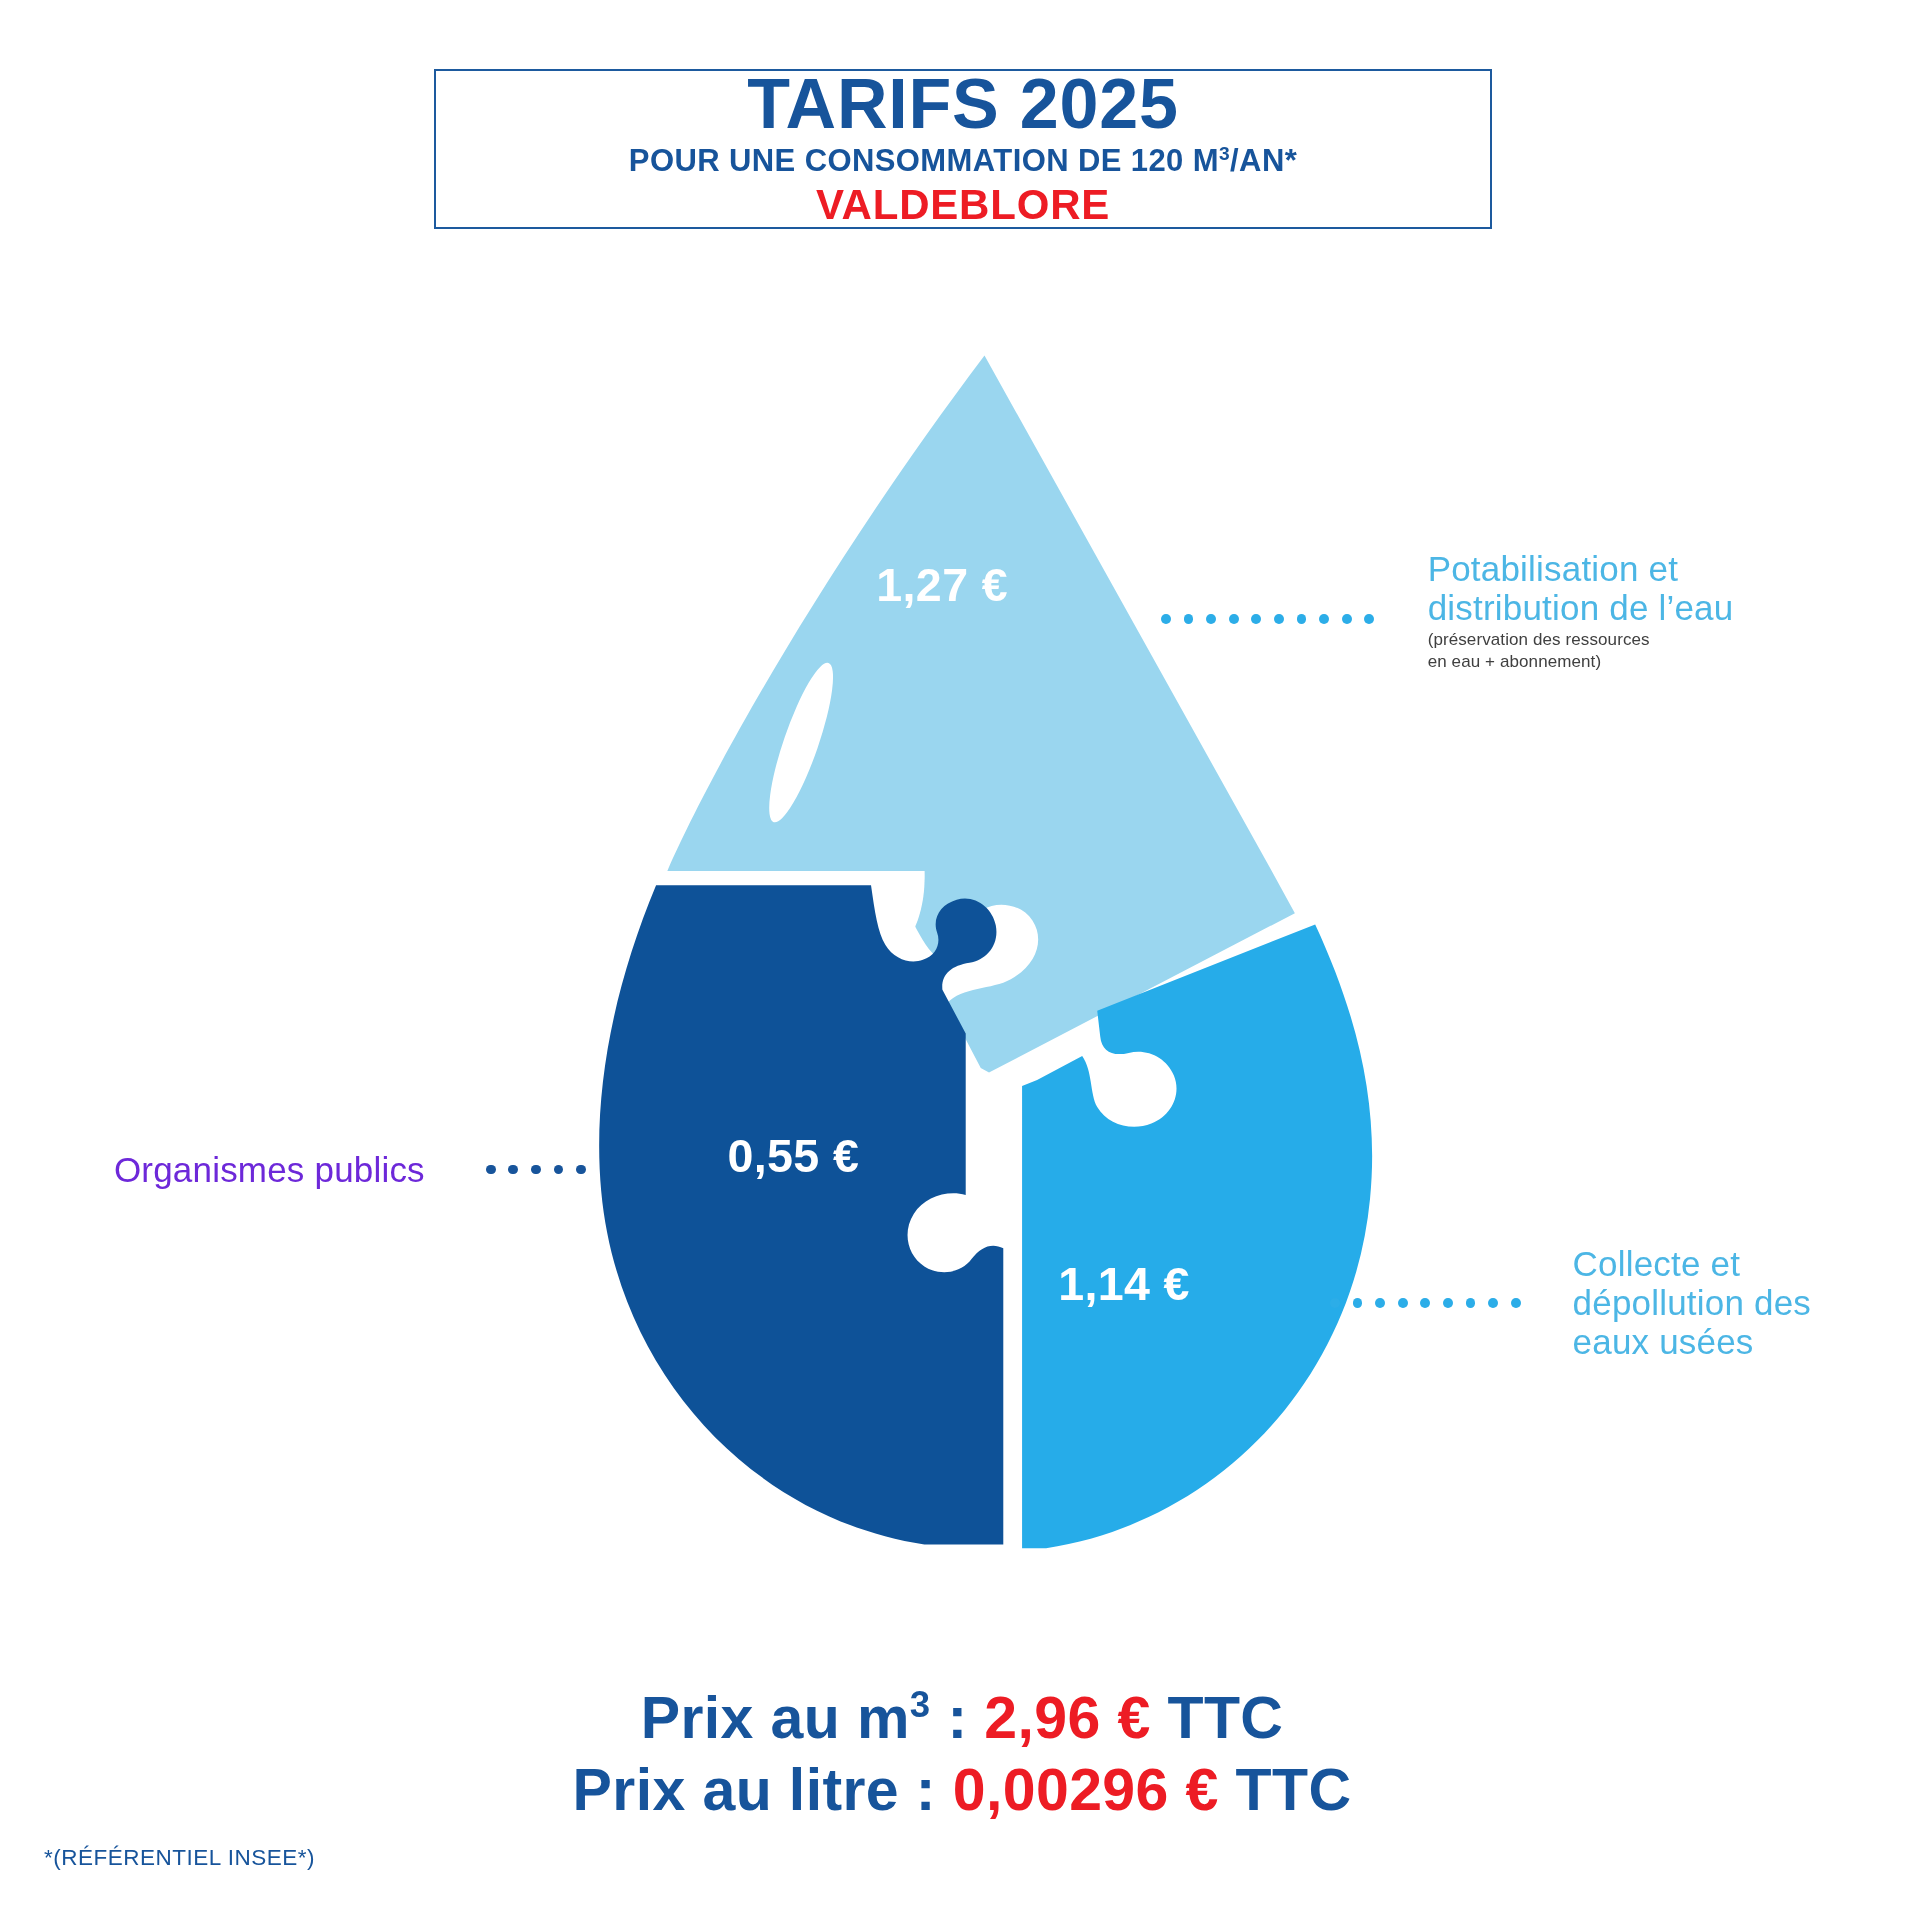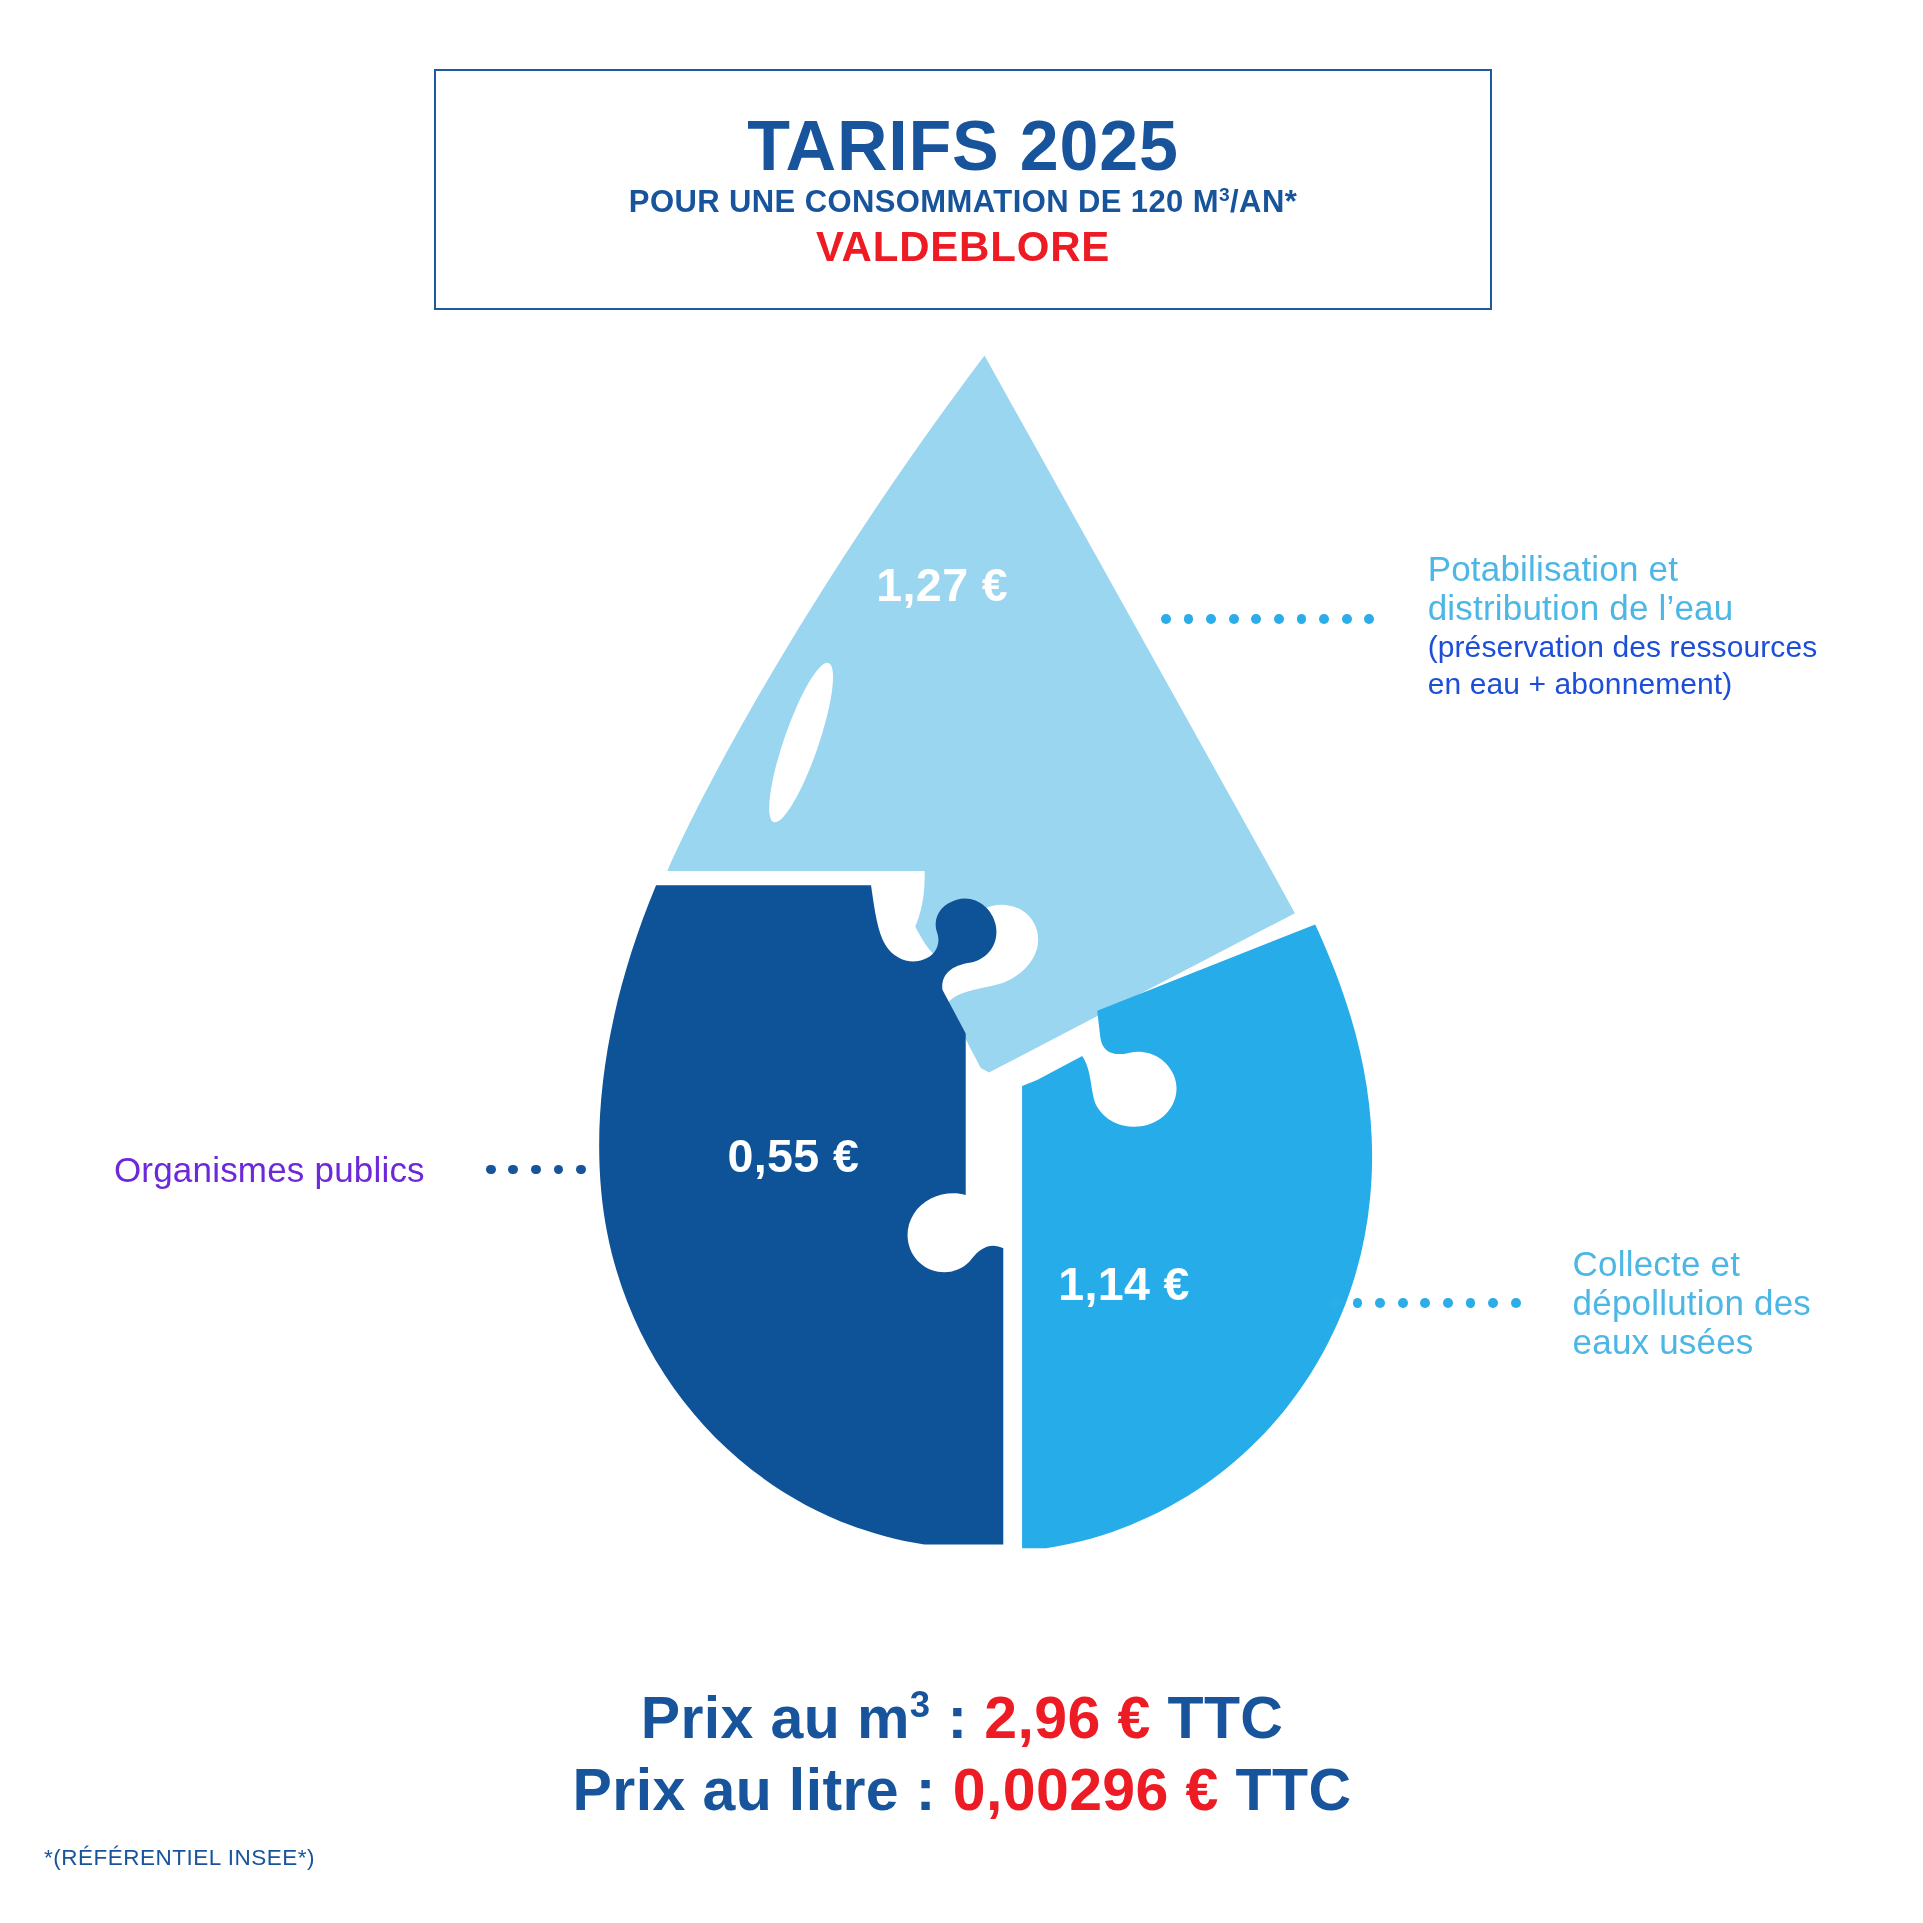--- a/index.html
+++ b/index.html
@@ -15,28 +15,28 @@
     font-family: "Liberation Sans", sans-serif;
     -webkit-font-smoothing: antialiased;
   }
 
   
   #header-box {
     position: absolute;
     left: 434px;
     top: 69px;
     width: 1058px;
-    height: 241px;
+    height: 160px;
     border: 2.3px solid #1d5a9e;
     box-sizing: border-box;
     background: #ffffff;
     display: flex;
     flex-direction: column;
     align-items: center;
-    justify-content: center;
+    justify-content: flex-end;
   }
   #title-main {
     font-size: 70px;
     font-weight: 800;
     color: #17549b;
     letter-spacing: 0.8px;
     line-height: 1.02;
     margin: 0 0 4.5px 0;
     text-align: center;
   }
@@ -106,24 +106,24 @@
   .dot.db { background: #17549b; }
 
   .label-txt {
     font-size: 35px;
     font-weight: 500;
     line-height: 1.12;
     color: #4cb6e5;
     letter-spacing: 0.2px;
   }
   .label-sub {
-    font-size: 30px;
+    font-size: 17px;
     font-weight: 500;
     line-height: 1.12;
-    color: #1d4ed8;
+    color: #404040;
     letter-spacing: 0.1px;
     margin-top: 3px;
   }
 
   
   #callout-potabilisation {
     left: 1161px;
     top: 549px;
     width: 736px;
   }

